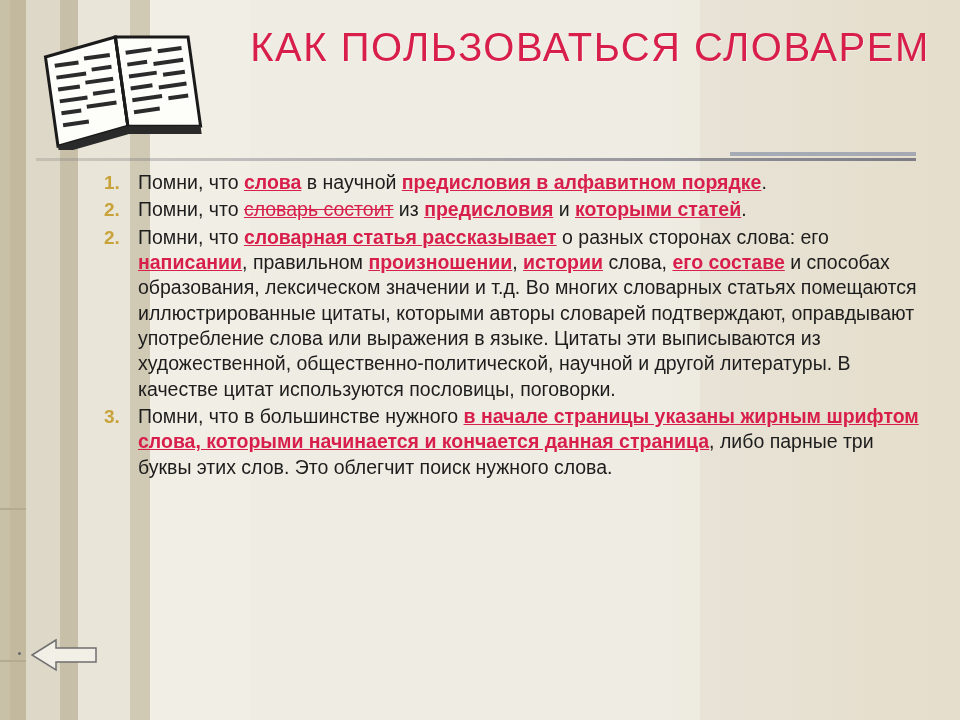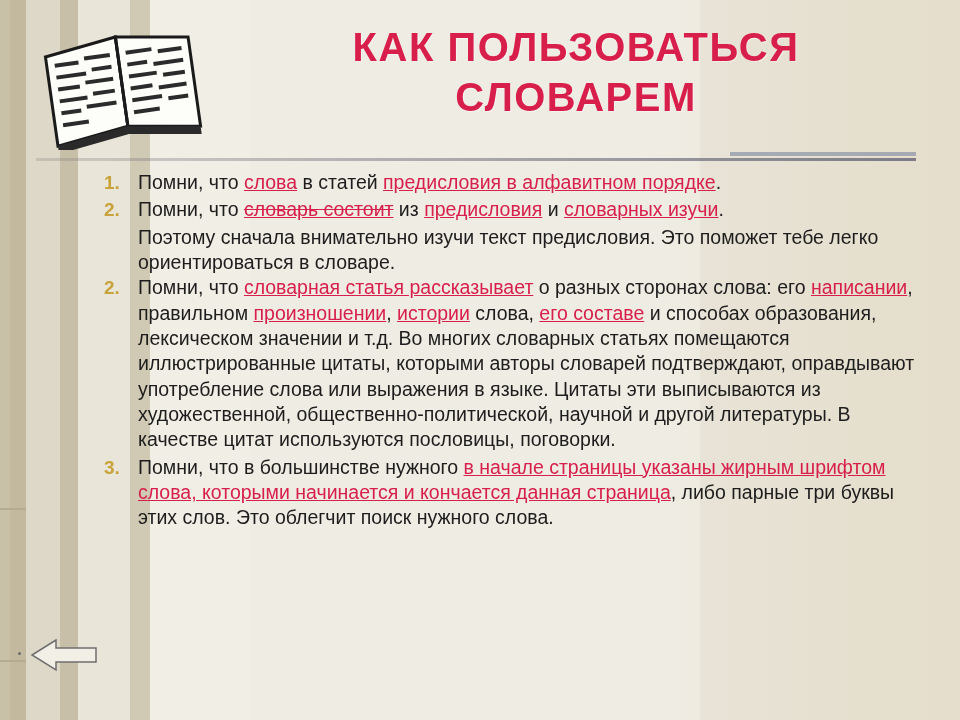--- a/index.html
+++ b/index.html
@@ -57,27 +57,27 @@
     position: absolute;
     left: 36px;
     top: 18px;
     width: 180px;
     height: 132px;
   }
 
   
   .title {
     position: absolute;
-    left: 226px;
+    left: 240px;
     top: 22px;
     width: 700px;
     text-align: center;
     color: #d81f4b;
     font-size: 40px;
-    font-weight: bold;
+    font-weight: normal;
     line-height: 1.25;
     letter-spacing: 1.5px;
     text-shadow: 1px 1px 0 rgba(255,255,255,.45);
   }
 
   
   .title-rule {
     position: absolute;
     left: 36px;
     top: 158px;
@@ -116,21 +116,21 @@
     margin-bottom: 2px;
   }
   .num {
     position: absolute;
     left: 8px;
     top: 1px;
     color: #c8a23a;
     font-size: 19px;
     font-weight: bold;
   }
-  .hl-red { color: #d81f4b; text-decoration: underline; }
+  .hl-red { color: #d81f4b; text-decoration: underline; font-weight: bold; }
   .hl-red-strike { color: #d81f4b; text-decoration: underline line-through; }
   .plain { color: #1d1d1d; margin-top: 32px; }
 
   .para-cont { padding-left: 42px; }
 
   
   .clipped {
     position: absolute;
     left: 96px;
     top: 692px;
@@ -226,23 +226,22 @@
     </svg>
   </div>
 
   <div class="title">КАК ПОЛЬЗОВАТЬСЯ СЛОВАРЕМ</div>
 
   <div class="title-rule"></div>
   <div class="title-rule2"></div>
 
   <div class="body">
     <ol class="items" id="items-root">
-        <li><span class="num">1.</span><span><span class="plain">Помни, что </span><span class="hl-red">слова</span><span class="plain"> в статей </span><span class="hl-red">предисловия в алфавитном порядке</span><span class="plain">.</span></span></li>
-        <li><span class="num">2.</span><span><span class="plain">Помни, что </span><span class="hl-red-strike">словарь состоит</span><span class="plain"> из </span><span class="hl-red">предисловия</span><span class="plain"> и </span><span class="hl-red">словарных изучи</span><span class="plain">.</span></span></li>
-        <div class="para-cont">Поэтому сначала внимательно изучи текст предисловия. Это поможет тебе легко ориентироваться в словаре.</div>
+        <li><span class="num">1.</span><span><span class="plain">Помни, что </span><span class="hl-red">слова</span><span class="plain"> в научной </span><span class="hl-red">предисловия в алфавитном порядке</span><span class="plain">.</span></span></li>
+        <li><span class="num">2.</span><span><span class="plain">Помни, что </span><span class="hl-red-strike">словарь состоит</span><span class="plain"> из </span><span class="hl-red">предисловия</span><span class="plain"> и </span><span class="hl-red">которыми статей</span><span class="plain">.</span></span></li>
         <li><span class="num">2.</span><span><span class="plain">Помни, что </span><span class="hl-red">словарная статья рассказывает</span><span class="plain"> о разных сторонах слова</span><span class="plain">: его </span><span class="hl-red">написании</span><span class="plain">, правильном </span><span class="hl-red">произношении</span><span class="plain">, </span><span class="hl-red">истории</span><span class="plain"> слова, </span><span class="hl-red">его составе</span><span class="plain"> и способах образования, лексическом значении и т.д. Во многих словарных статьях помещаются иллюстрированные цитаты, которыми авторы словарей подтверждают, оправдывают употребление слова или выражения в языке. Цитаты эти выписываются из художественной, общественно-политической, научной и другой литературы. В качестве цитат используются пословицы, поговорки.</span></span></li>
         <li><span class="num">3.</span><span><span class="plain">Помни, что в большинстве нужного </span><span class="hl-red">в начале страницы указаны жирным шрифтом слова, которыми начинается и кончается данная страница</span><span class="plain">, либо парные три буквы этих слов. Это облегчит поиск нужного слова.</span></span></li>
       </ol>
   </div>
 
 
   <div class="arrow">
     <svg viewBox="0 0 72 34" width="72" height="34">
       <path d="M28 2 L4 17 L28 32 L28 24 L68 24 L68 10 L28 10 Z" fill="#f2efe6" stroke="#6f6f6f" stroke-width="1.5"></path>
     </svg>

